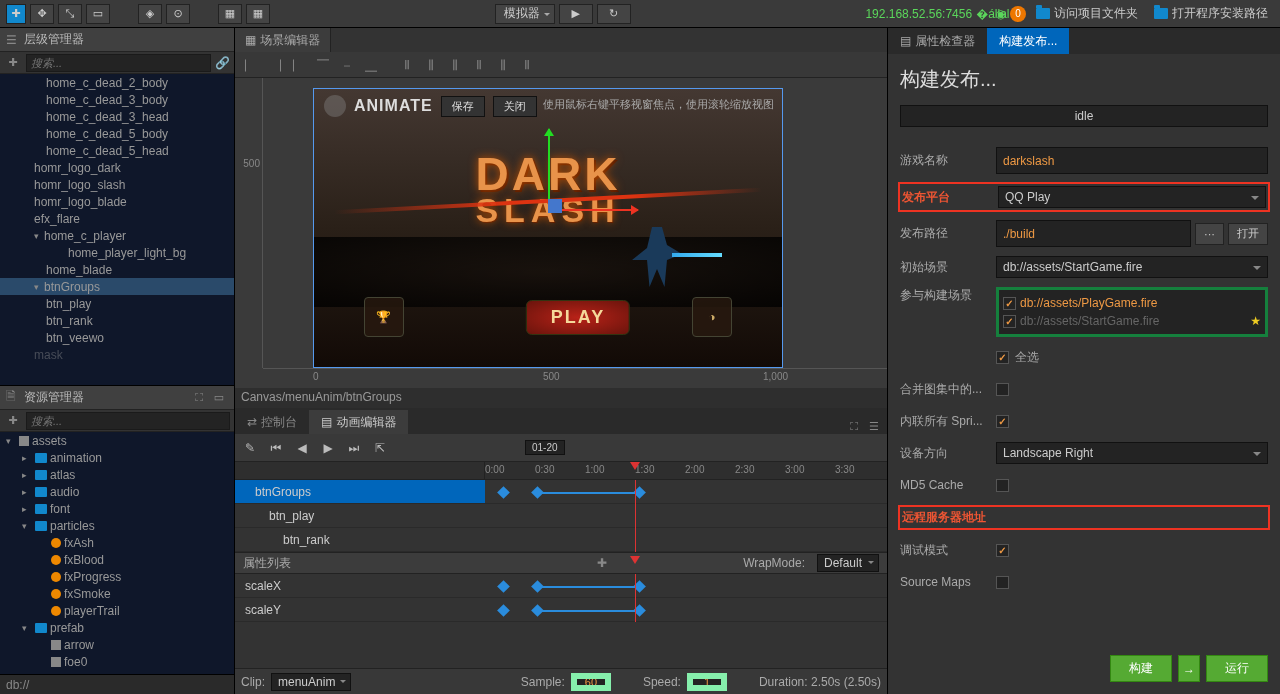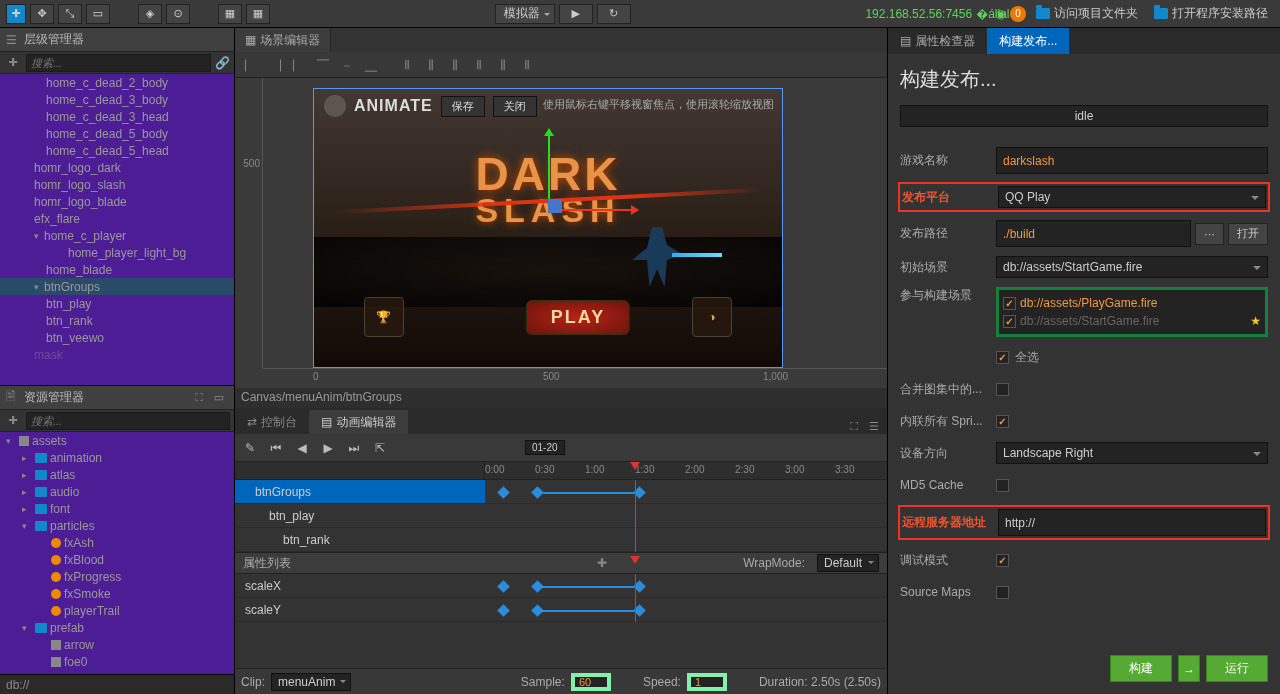--- a/index.html
+++ b/index.html
@@ -21,21 +21,21 @@
 .right{width:392px;background:#333;}
 .panel{background:#333;}
 .panel-hdr{height:24px;background:#404040;display:flex;align-items:center;padding:0 6px;gap:4px;border-bottom:1px solid #222;}
 .panel-hdr .icon{width:14px;color:#888;}
 .panel-hdr .ttl{color:#bbb;}
 .panel-tools{margin-left:auto;display:flex;gap:2px;}
 .ptool{width:18px;height:16px;display:flex;align-items:center;justify-content:center;color:#888;cursor:pointer;font-size:11px;}
 .search-row{height:22px;display:flex;align-items:center;padding:0 4px;gap:4px;background:#333;border-bottom:1px solid #222;}
 .search-row input{flex:1;background:#232323;border:1px solid #1a1a1a;height:18px;color:#888;padding:0 4px;font-style:italic;outline:none;font-size:11px;}
 .link-icon{color:#5c5;font-size:12px;}
-.tree{overflow:auto;flex:1;background:#4c1d95;}
+.tree{overflow:auto;flex:1;background:#0f172a;}
 .tree-item{height:17px;display:flex;align-items:center;padding-left:10px;color:#999;cursor:pointer;white-space:nowrap;}
 .tree-item.sel{background:#2a4a6a;}
 .tree-arrow{width:10px;color:#888;font-size:9px;}
 .hierarchy{height:358px;display:flex;flex-direction:column;border-bottom:1px solid #000;}
 .assets{flex:1;display:flex;flex-direction:column;}
 .asset-item{height:17px;display:flex;align-items:center;padding-left:10px;color:#999;cursor:pointer;gap:3px;}
 .a-ico{width:12px;height:10px;display:inline-block;}
 .a-folder{background:#1188cc;border-radius:1px;}
 .a-fire{background:#ee8800;border-radius:50%;width:10px;height:10px;}
 .a-cube{background:#888;width:10px;height:10px;}
@@ -93,21 +93,21 @@
 .kf{position:absolute;top:8px;width:9px;height:9px;background:#2a8cdd;transform:rotate(45deg);cursor:pointer;}
 .kf-line{position:absolute;top:12px;height:2px;background:#2a8cdd;}
 .playhead{position:absolute;top:0;bottom:0;width:1px;background:#dd3333;z-index:5;}
 .playhead::before{content:"";position:absolute;top:-18px;left:-5px;border:5px solid transparent;border-top:8px solid #dd3333;}
 .props-hdr{height:22px;background:#3c3c3c;display:flex;align-items:center;padding:0 8px;color:#aaa;border-top:1px solid #222;border-bottom:1px solid #222;}
 .props-hdr .plus{margin-left:auto;color:#888;cursor:pointer;}
 .wrap-mode{margin-left:auto;display:flex;align-items:center;gap:12px;}
 .wrap-dd{background:#232323;border:1px solid #111;color:#ccc;padding:1px 16px 1px 6px;position:relative;cursor:pointer;}
 .wrap-dd::after{content:"";position:absolute;right:4px;top:6px;border:3px solid transparent;border-top-color:#888;}
 .clip-bar{height:26px;display:flex;align-items:center;padding:0 6px;gap:6px;background:#383838;border-top:1px solid #222;}
-.clip-bar input{background:#232323;border:4px solid #86efac;color:#ccc;width:40px;height:18px;padding:0 4px;text-align:left;outline:none;font-size:11px;}
+.clip-bar input{background:#232323;border:6px solid #86efac;color:#ccc;width:40px;height:18px;padding:0 4px;text-align:center;outline:none;font-size:11px;}
 .insp-tabs{height:26px;display:flex;background:#2a2a2a;}
 .insp-tab{padding:0 12px;display:flex;align-items:center;gap:4px;cursor:pointer;color:#aaa;}
 .insp-tab.active{background:#0066bb;color:#fff;}
 .insp-body{padding:12px;height:calc(100% - 26px);overflow:auto;position:relative;}
 .insp-title{font-size:20px;color:#ddd;margin-bottom:12px;}
 .idle-box{background:#232323;border:1px solid #111;color:#ccc;text-align:center;height:22px;line-height:20px;margin-bottom:20px;}
 .form-row{display:flex;align-items:center;margin-bottom:8px;min-height:24px;}
 .form-label{width:96px;color:#aaa;}
 .form-label.hi{color:#ee5533;font-weight:bold;}
 .form-input{flex:1;background:#232323;border:1px solid #111;color:#ccc;height:27px;padding:0 6px;outline:none;font-size:12px;}
@@ -537,21 +537,20 @@
       <div class="form-row">
         <div class="form-label">设备方向</div>
         <div class="form-dd">Landscape Right</div>
       </div>
       <div class="form-row">
         <div class="form-label">MD5 Cache</div>
         <span class="chk"></span>
       </div>
       <div class="form-row hi-box" style="padding:2px;margin-left:-2px;margin-right:-2px">
         <div class="form-label hi">远程服务器地址</div>
-        <input class="form-input" value="http://" style="">
       </div>
       <div class="form-row">
         <div class="form-label">调试模式</div>
         <span class="chk on"></span>
       </div>
       <div class="form-row">
         <div class="form-label">Source Maps</div>
         <span class="chk"></span>
       </div>
 

